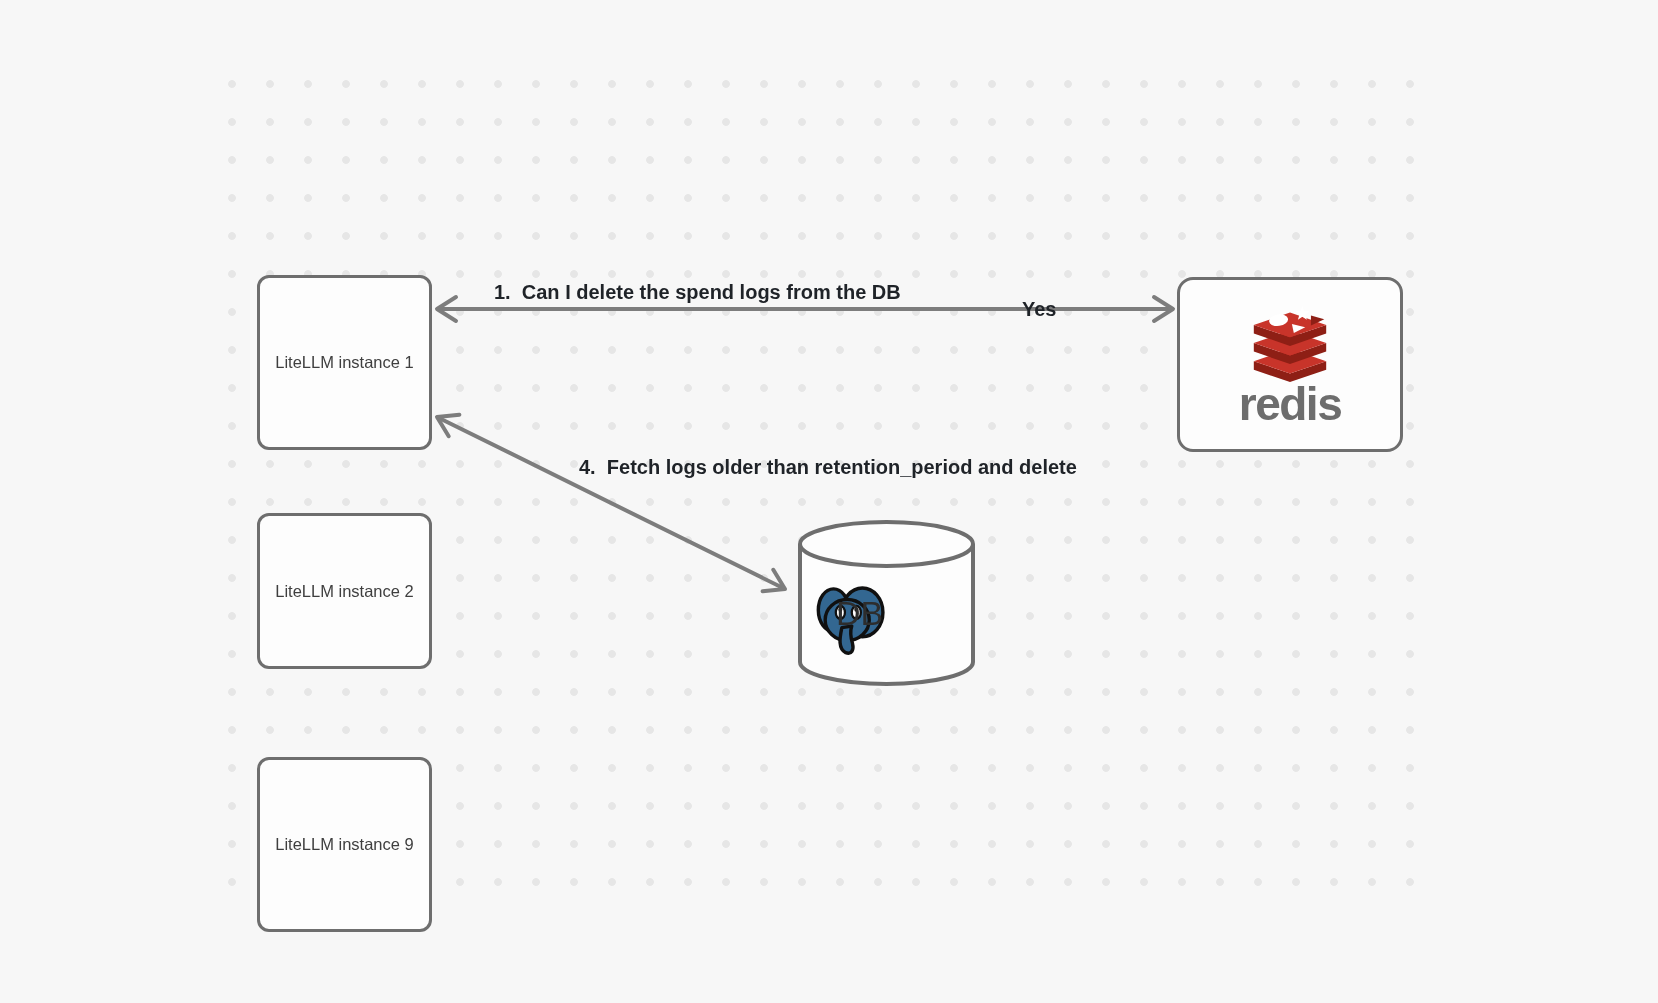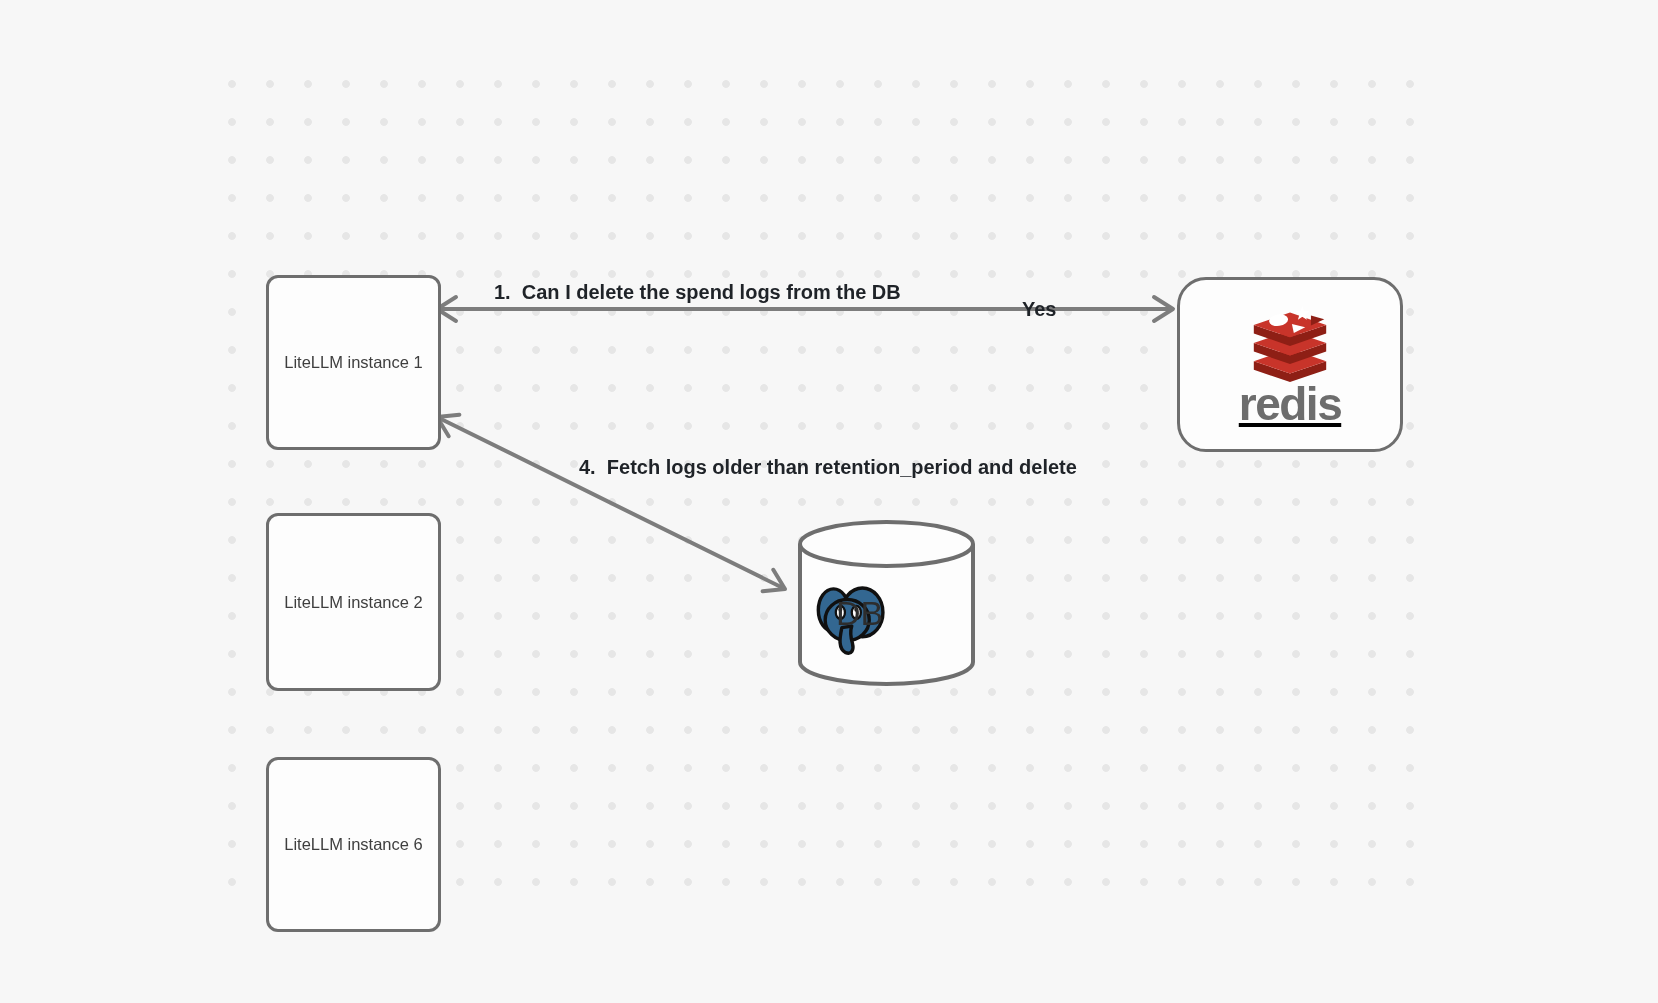--- a/index.html
+++ b/index.html
@@ -15,34 +15,32 @@
     background-image:radial-gradient(circle, var(--dot,#e6e6e6) 3.5px, transparent 4.2px);
     background-size:38px 38px;
   }
   .node-box{
     position:absolute;width:175px;
     border:3.5px solid var(--node-border,#6e6e6e);
     border-radius:12px;
     background:var(--node-fill,#fefefe);
     display:flex;align-items:center;justify-content:center;
     box-sizing:border-box;
-    margin-left:9px;
   }
   #box1{left:257px;top:275px;height:175px}
-  #box2{left:257px;top:513px;height:178px}
+  #box2{left:257px;top:513px;height:156px}
   #box3{left:257px;top:757px;height:175px}
   .node-label{font-size:16.5px;color:var(--node-text,#3f3f3f);}
   .redis-node{
     position:absolute;left:1177px;top:277px;width:226px;height:175px;
     border:3.5px solid var(--node-border,#6e6e6e);
-    border-radius:29px;
+    border-radius:16px;
     background:var(--node-fill,#fefefe);
     display:flex;flex-direction:column;align-items:center;justify-content:center;
     box-sizing:border-box;
-    text-decoration:underline;
   }
   .redis-wordmark{
     font-size:46px;font-weight:700;line-height:0.9;
     color:var(--redis-wordmark,#6d6d6d);letter-spacing:-1.5px;
   }
   .edge-label{
     position:absolute;font-weight:700;font-size:20px;
     color:var(--label-text,#1f2328);white-space:pre;line-height:1.15;
   }
   #label1{left:494px;top:281px}
@@ -81,21 +79,21 @@
     </g>
   </svg>
 
   <div class="node-box" id="box1">
     <span class="node-label">LiteLLM instance 1</span>
   </div>
   <div class="node-box" id="box2">
     <span class="node-label">LiteLLM instance 2</span>
   </div>
   <div class="node-box" id="box3">
-    <span class="node-label">LiteLLM instance 6</span>
+    <span class="node-label">LiteLLM instance 9</span>
   </div>
 
   <div class="redis-node">
     <svg width="100" height="80" viewBox="0 0 100 84">
 
       <polygon class="redis-side" points="12,60 50,73 88,60 88,69 50,82 12,69"></polygon>
       <polygon class="redis-face" points="12,60 50,47 88,60 50,73"></polygon>
 
       <polygon class="redis-side" points="12,41 50,54 88,41 88,50 50,63 12,50"></polygon>
       <polygon class="redis-face" points="12,41 50,28 88,41 50,54"></polygon>

